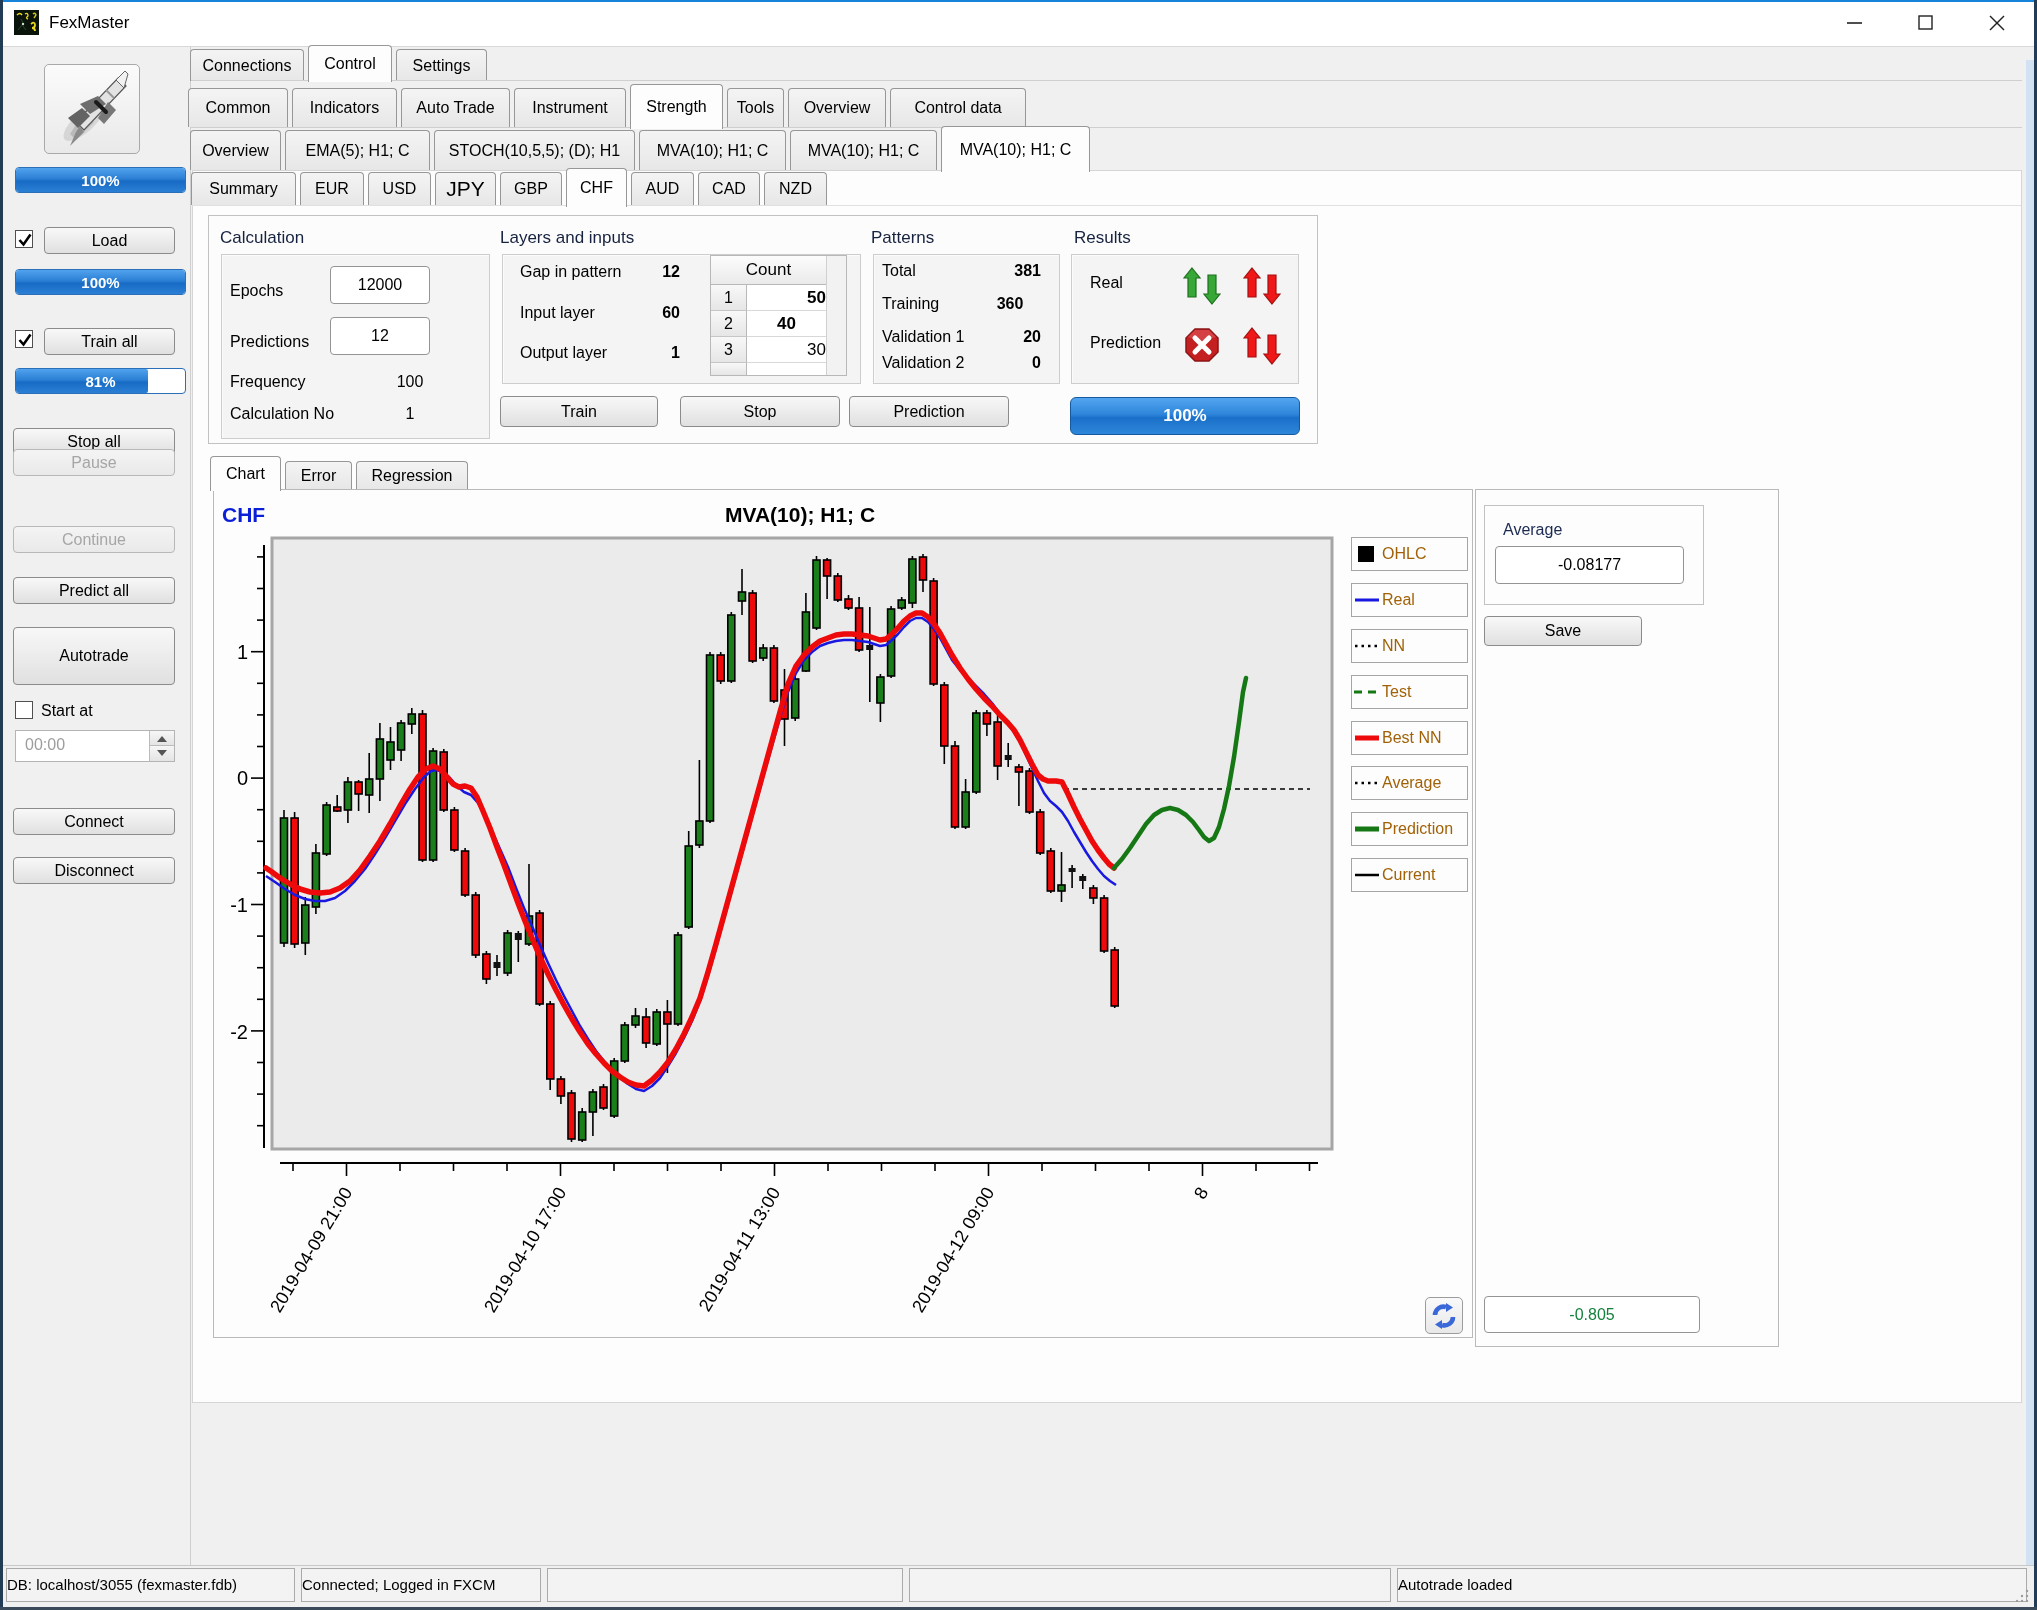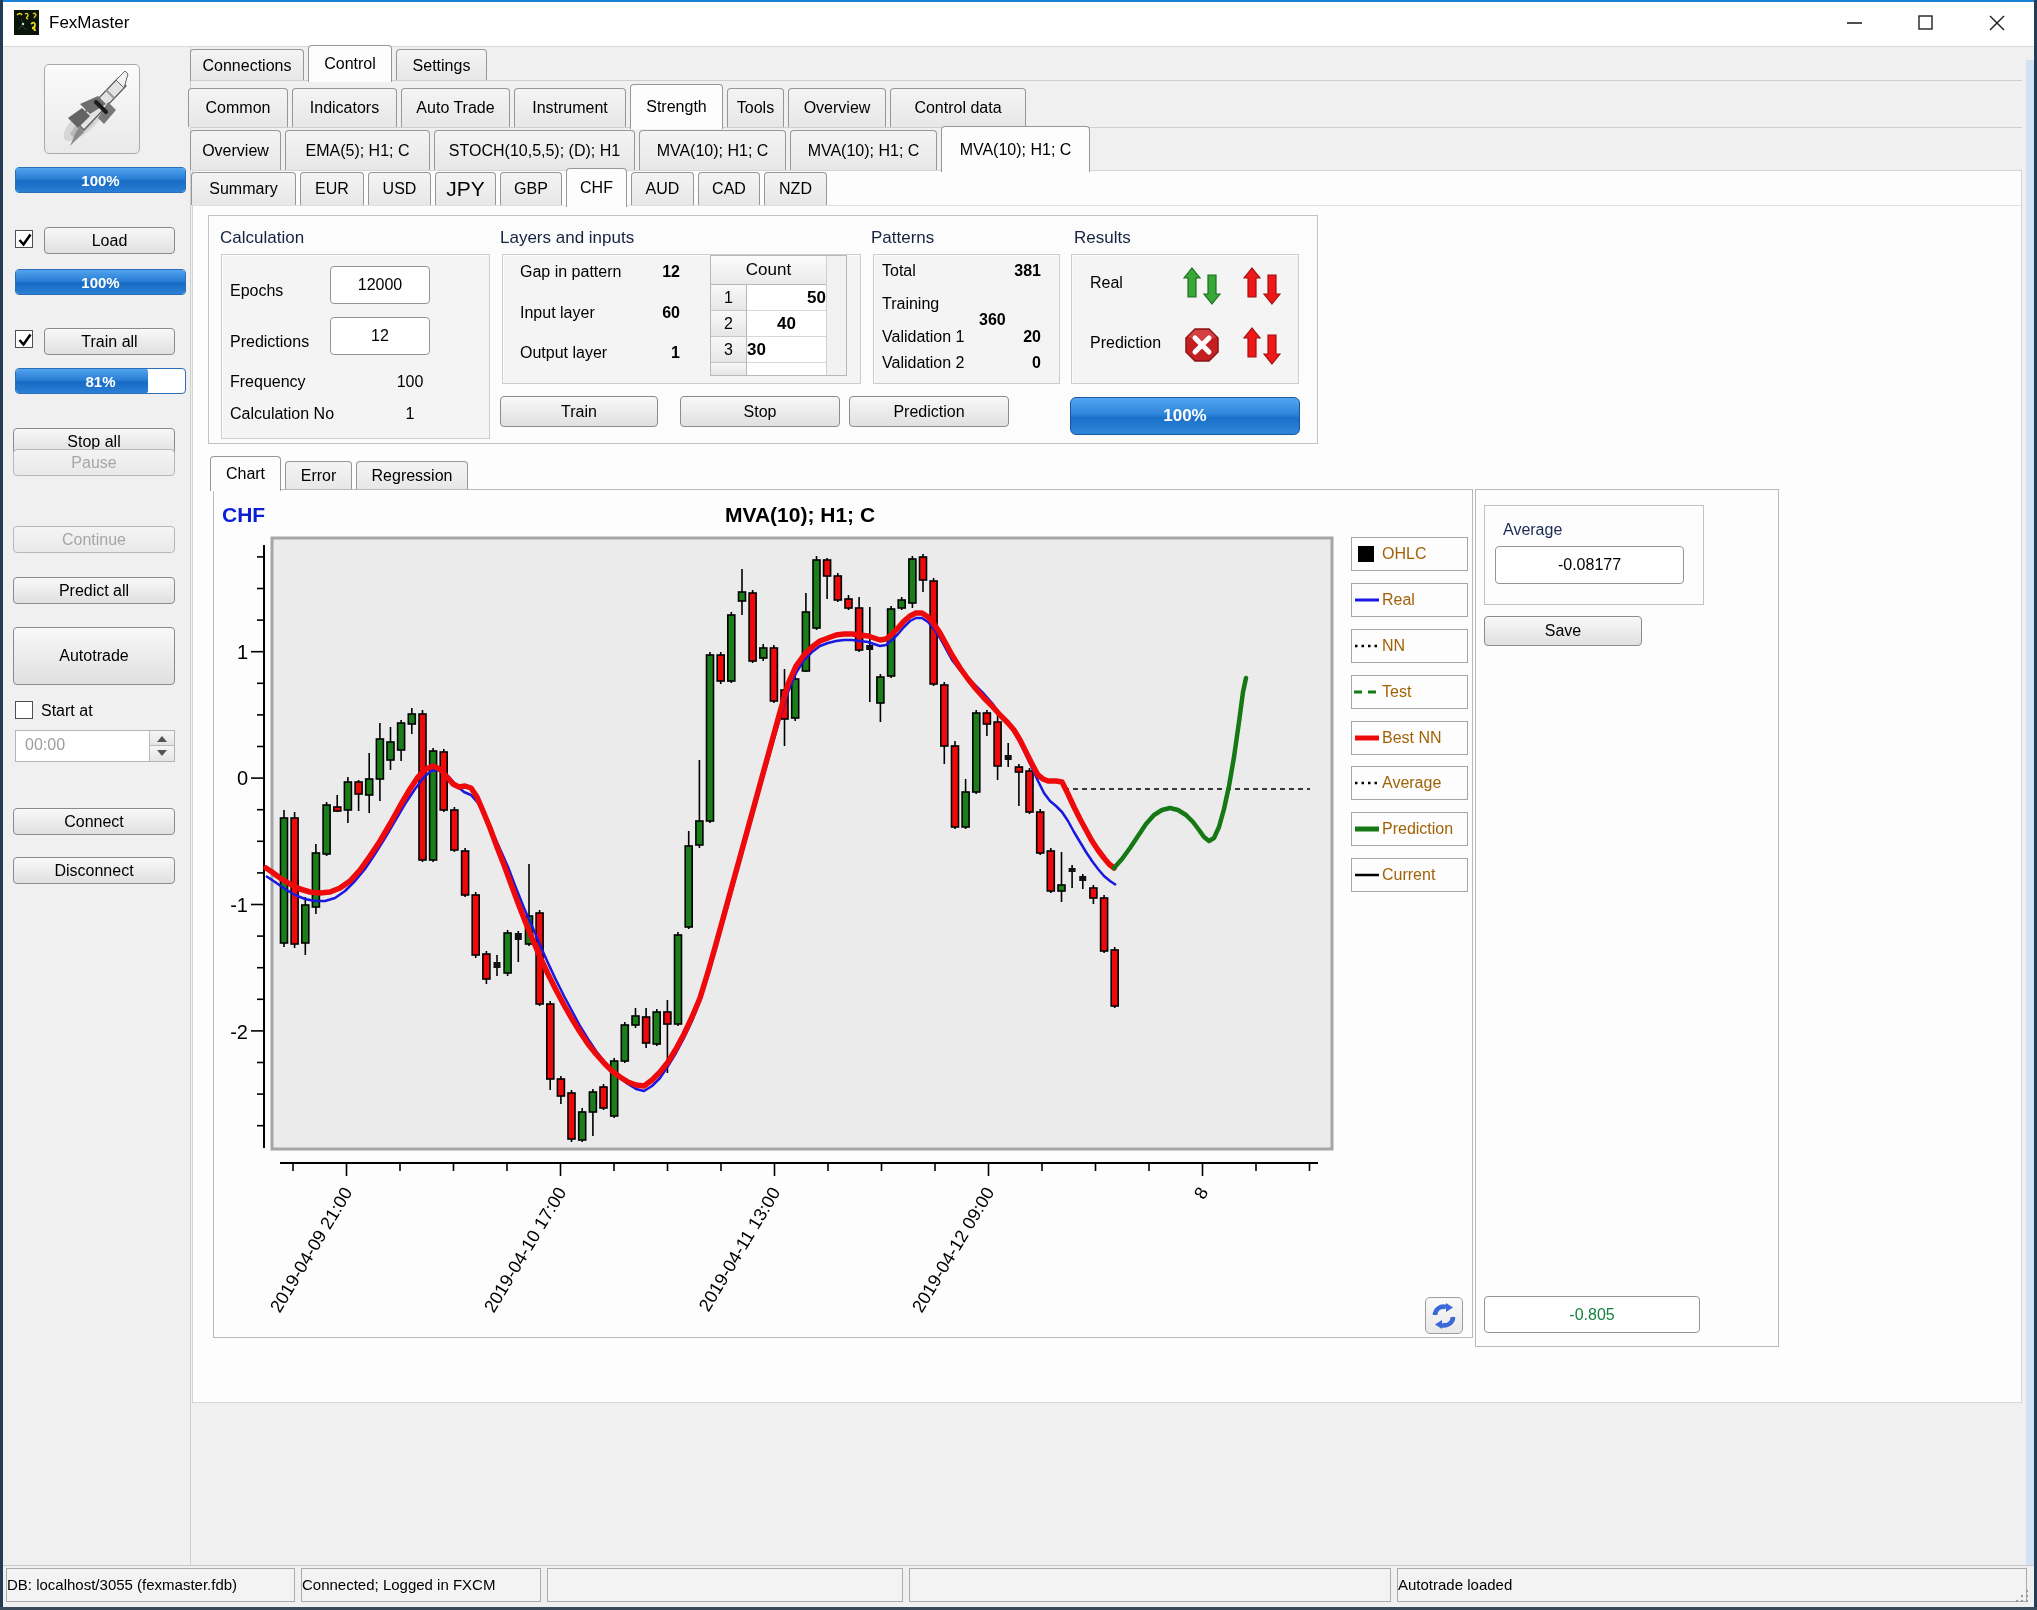--- a/index.html
+++ b/index.html
@@ -157,31 +157,31 @@
 <div class="lbl" style="left:650px;top:344px;width:30px;text-align:right;font-weight:bold">1</div>
 <div class="abs" style="left:710px;top:255px;width:137px;height:121px;background:#fff;border:1px solid #b8b8b8">
 <div style="position:absolute;left:0;top:0;width:115px;height:29px;background:linear-gradient(#fcfcfc,#eaeaea);border-bottom:1px solid #b8b8b8;text-align:center;font-size:17px;line-height:28px">Count</div>
 <div style="position:absolute;right:0;top:0;width:20px;height:119px;background:#f2f2f2;border-left:1px solid #d0d0d0"></div>
 <div style="position:absolute;left:0;top:29px;width:36px;height:26px;background:linear-gradient(#f8f8f8,#e6e6e6);border-right:1px solid #b8b8b8;border-bottom:1px solid #c6c6c6;text-align:center;font-size:16px;line-height:25px">1</div>
 <div style="position:absolute;left:0;top:55px;width:36px;height:26px;background:linear-gradient(#f8f8f8,#e6e6e6);border-right:1px solid #b8b8b8;border-bottom:1px solid #c6c6c6;text-align:center;font-size:16px;line-height:25px">2</div>
 <div style="position:absolute;left:0;top:81px;width:36px;height:26px;background:linear-gradient(#f8f8f8,#e6e6e6);border-right:1px solid #b8b8b8;border-bottom:1px solid #c6c6c6;text-align:center;font-size:16px;line-height:25px">3</div>
 <div style="position:absolute;left:0;top:107px;width:36px;height:12px;background:linear-gradient(#f8f8f8,#e6e6e6);border-right:1px solid #b8b8b8"></div>
 <div style="position:absolute;left:36px;top:29px;width:79px;height:26px;border-bottom:1px solid #d8d8d8;text-align:right;font-weight:bold;font-size:17px;line-height:25px">50</div>
 <div style="position:absolute;left:36px;top:55px;width:79px;height:26px;border-bottom:1px solid #d8d8d8;text-align:center;font-weight:bold;font-size:17px;line-height:25px">40</div>
-<div style="position:absolute;left:36px;top:81px;width:79px;height:26px;border-bottom:1px solid #d8d8d8;text-align:left;font-weight:bold;font-size:17px;line-height:25px">30</div>
+<div style="position:absolute;left:36px;top:81px;width:79px;height:26px;border-bottom:1px solid #d8d8d8;text-align:right;font-weight:normal;font-size:17px;line-height:25px">30</div>
 </div>
 <div class="btn" style="left:500px;top:396px;width:158px;height:31px;font-size:16px;line-height:29px">Train</div>
 <div class="btn" style="left:680px;top:396px;width:160px;height:31px;font-size:16px;line-height:29px">Stop</div>
 <div class="btn" style="left:849px;top:396px;width:160px;height:31px;font-size:16px;line-height:29px">Prediction</div>
 <div class="cap" style="left:871px;top:228px">Patterns</div>
 <div class="gbox" style="left:873px;top:254px;width:187px;height:130px"></div>
 <div class="lbl" style="left:882px;top:262px">Total</div>
 <div class="lbl" style="left:979px;top:262px;width:62px;text-align:right;font-weight:bold">381</div>
 <div class="lbl" style="left:882px;top:295px">Training</div>
-<div class="lbl" style="left:979px;top:311px;width:62px;text-align:left;font-weight:bold">360</div>
+<div class="lbl" style="left:979px;top:295px;width:62px;text-align:center;font-weight:bold">360</div>
 <div class="lbl" style="left:882px;top:328px">Validation 1</div>
 <div class="lbl" style="left:979px;top:328px;width:62px;text-align:right;font-weight:bold">20</div>
 <div class="lbl" style="left:882px;top:354px">Validation 2</div>
 <div class="lbl" style="left:979px;top:354px;width:62px;text-align:right;font-weight:bold">0</div>
 <div class="cap" style="left:1074px;top:228px">Results</div>
 <div class="gbox" style="left:1071px;top:254px;width:228px;height:130px"></div>
 <div class="lbl" style="left:1090px;top:274px">Real</div>
 <div class="lbl" style="left:1090px;top:334px">Prediction</div>
 <svg class="abs" style="left:1183px;top:267px" width="38" height="38" viewBox="0 0 38 38">
 <path d="M9 1 L17 11 L13 11 L13 30 L5 30 L5 11 L1 11 Z" fill="#37a837" stroke="#1d6e1d" stroke-width="1.2"></path>

